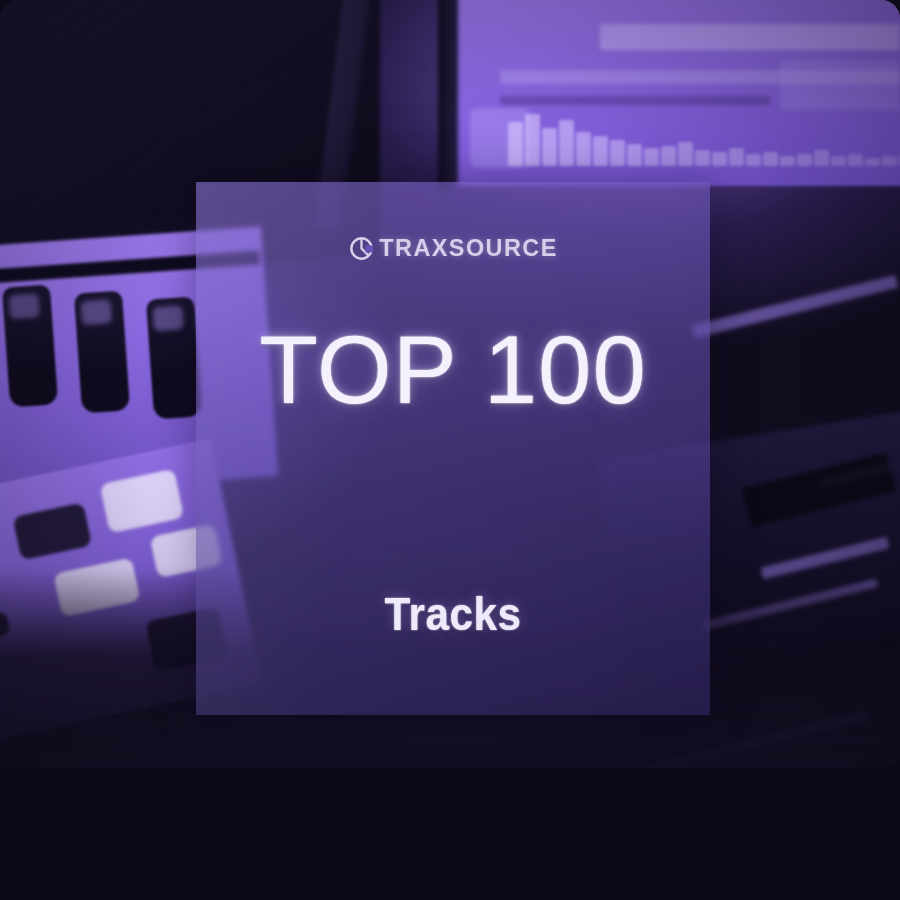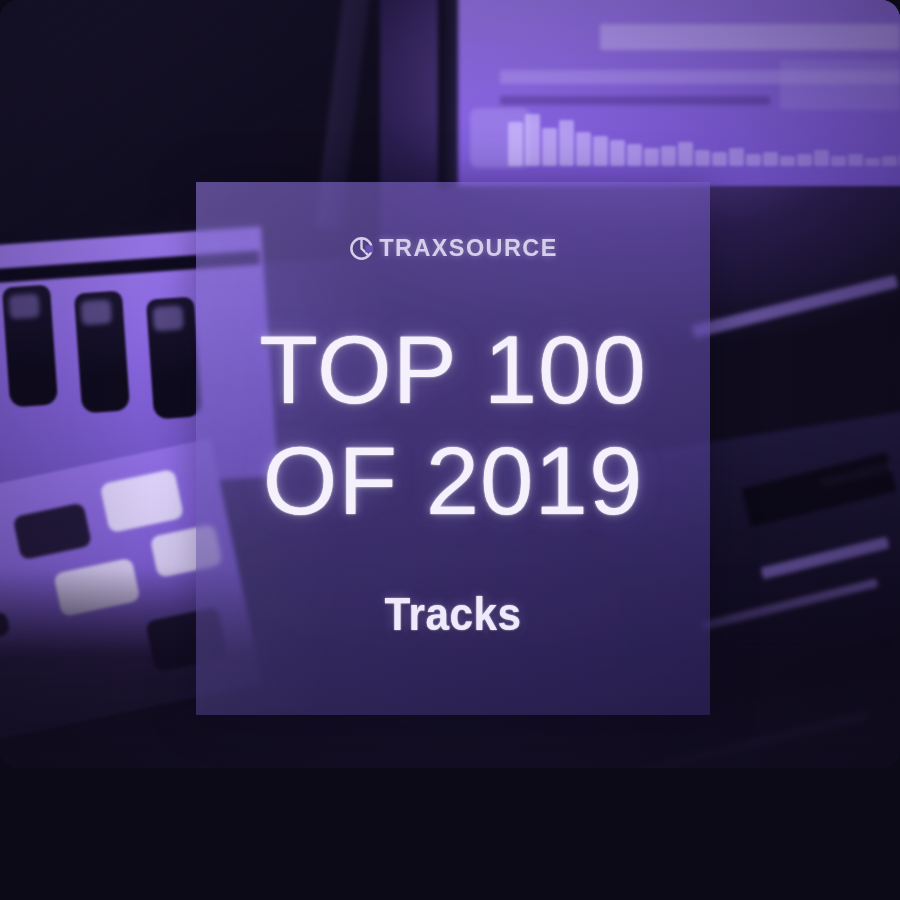--- a/index.html
+++ b/index.html
@@ -297,19 +297,18 @@
           <circle cx="16" cy="16" r="13" fill="none" stroke="#e9e3f8" stroke-width="3.2"></circle>
           <path d="M16 4 L16 16 L24.5 24.5" fill="none" stroke="#e9e3f8" stroke-width="3" stroke-linecap="round"></path>
           <rect x="21" y="12" width="10" height="9" fill="#6d55ba"></rect>
         </svg>
       </span>
       <span class="logo-word">TRAXSOURCE</span>
     </div>
 
     <div class="headline">
       <span class="l1">TOP 100</span>
-      <span class="l2">OF 2019</span>
     </div>
 
     <div class="subtitle">Tracks</div>
   </div>
 
 </div>
 
 </body></html>

